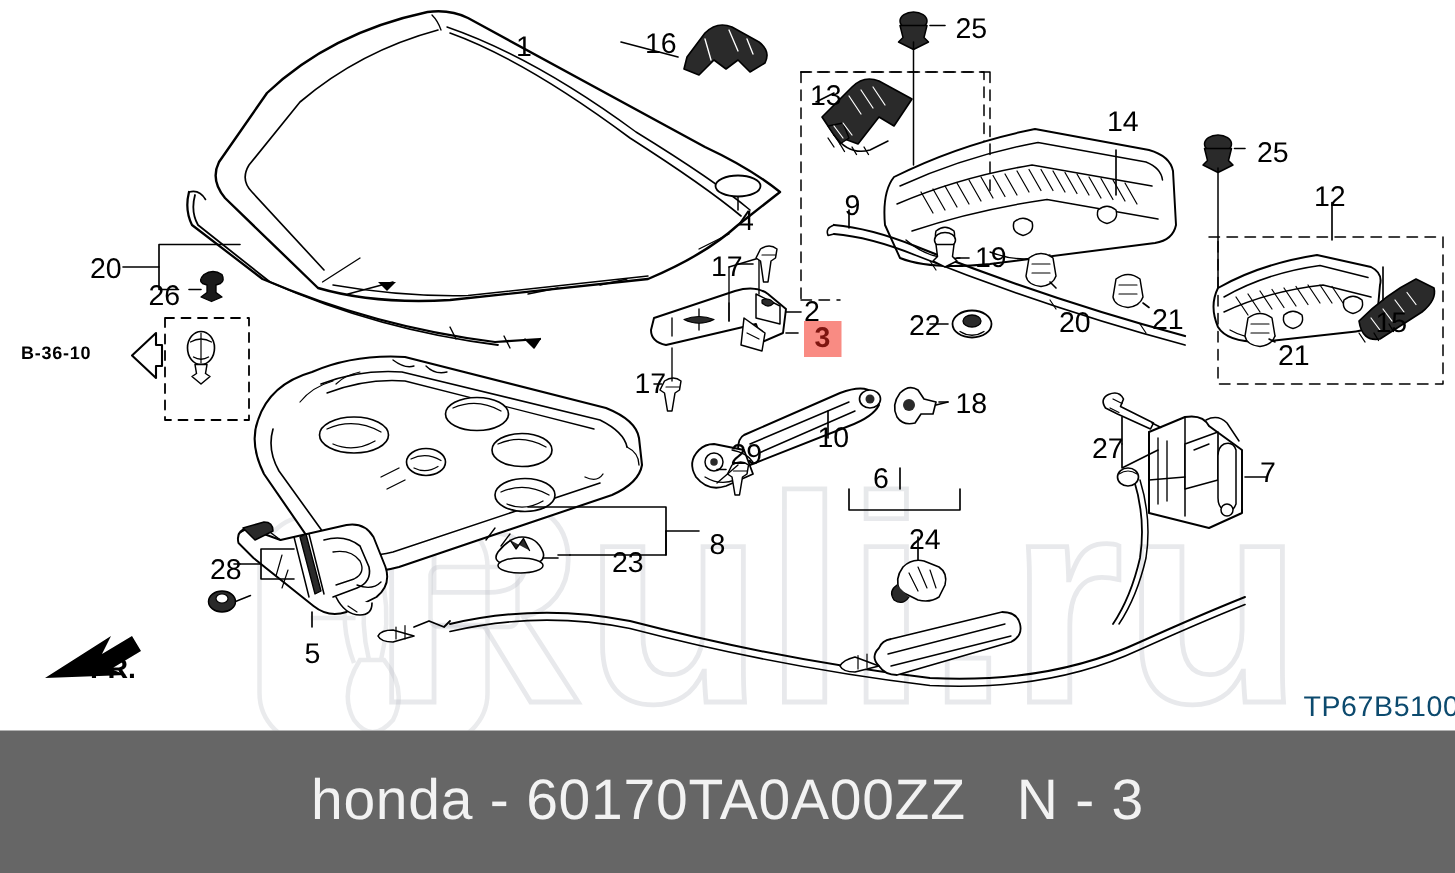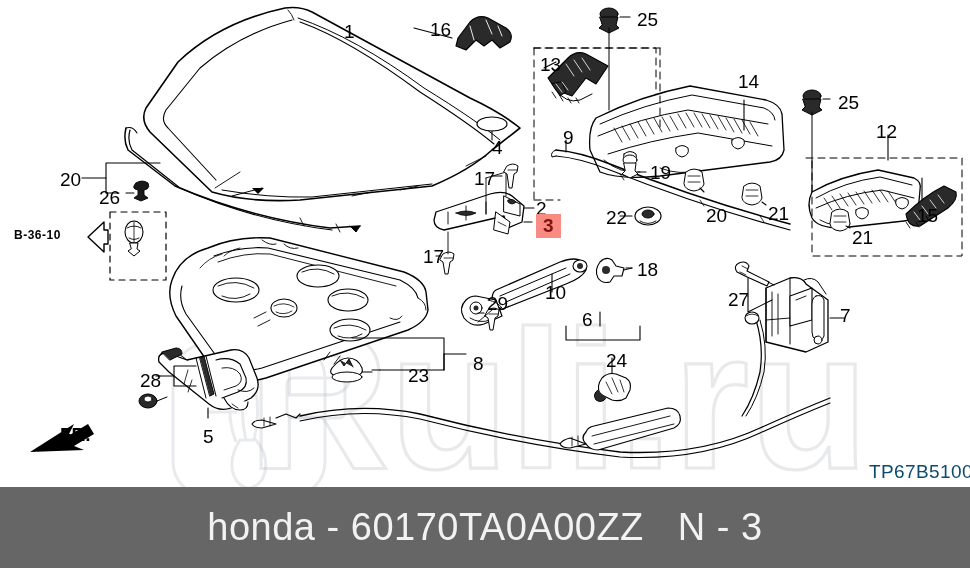--- a/index.html
+++ b/index.html
@@ -4,23 +4,23 @@
 <style>
   html,body{margin:0;padding:0;background:#fff;}
   body{width:970px;height:582px;overflow:hidden;font-family:"Liberation Sans",sans-serif;}
   #root{position:relative;width:970px;height:582px;background:#ffffff;}
   #canvas-area{position:absolute;left:0;top:0;width:970px;height:487px;overflow:hidden;background:#fff;}
   svg.layer{position:absolute;left:0;top:0;width:970px;height:487px;}
   .wm{position:absolute;left:0;top:0;width:970px;height:487px;pointer-events:none;}
   .label{position:absolute;font-family:"Liberation Sans",sans-serif;font-size:19px;font-weight:400;color:#000;line-height:1;white-space:nowrap;}
   .label.hl{background:#f98b83;color:#7e1510;font-weight:700;padding:2px 7px 3px 7px;}
   .ref-label{position:absolute;font-family:"Liberation Sans",sans-serif;font-size:12px;font-weight:bold;color:#000;letter-spacing:.5px;white-space:nowrap;}
-  .frtext{position:absolute;font-family:"Liberation Sans",sans-serif;font-size:19px;font-weight:bold;color:#000;}
+  .frtext{position:absolute;font-family:"Liberation Sans",sans-serif;font-size:19px;font-weight:bold;color:#000;margin-top:12px;}
   .diagcode{position:absolute;font-family:"Liberation Sans",sans-serif;font-size:19px;color:#0c4a6e;letter-spacing:.4px;}
-  #footer{position:absolute;left:0;top:487px;width:970px;height:81px;background:#666666;display:flex;align-items:center;justify-content:center;}
+  #footer{position:absolute;left:0;top:487px;width:970px;height:95px;background:#666666;display:flex;align-items:center;justify-content:center;}
   #footer-text{color:#f2f2f2;font-family:"Liberation Sans",sans-serif;font-size:38px;font-weight:400;letter-spacing:.5px;white-space:nowrap;}
   #footer-text .gap{display:inline-block;width:34px;}
 </style>
 </head>
 <body>
 
 <div id="root">
 
   <div id="canvas-area">
 

